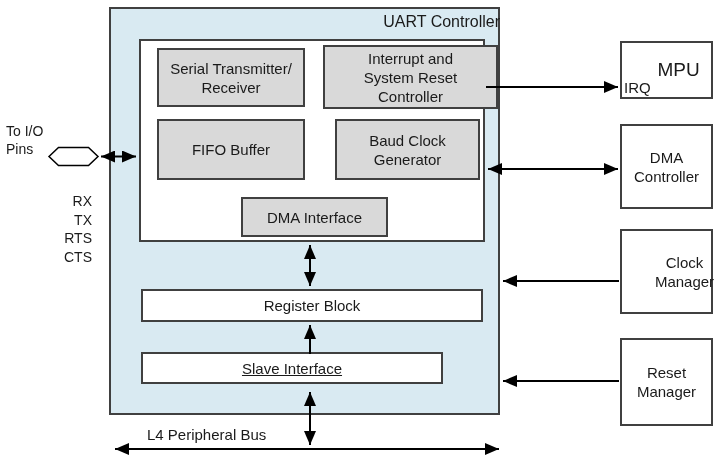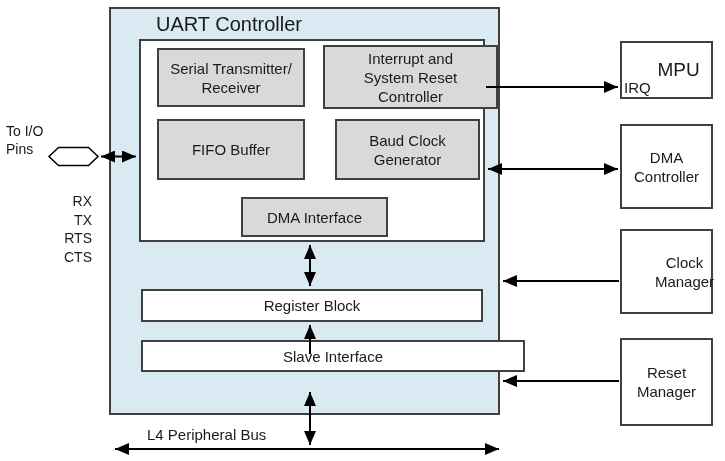--- a/index.html
+++ b/index.html
@@ -7,21 +7,21 @@
     position:relative;width:725px;height:461px;background:#ffffff;
     font-family:"Liberation Sans",sans-serif;color:#1a1a1a;overflow:hidden;
   }
   .abs{position:absolute;box-sizing:border-box;}
   .box{border:2px solid #404040;display:flex;align-items:center;justify-content:center;
        text-align:center;font-size:15px;line-height:19px;white-space:pre-line;}
   .container-box{background:#d9eaf2;}
   .white-box{background:#ffffff;}
   .gray-box{background:#d9d9d9;}
   .plain-label{font-size:15px;line-height:18px;white-space:pre-line;}
-  .title{font-size:20px;text-align:left;padding-left:47px;}
+  .title{font-size:16px;text-align:right;}
   svg.overlay{position:absolute;left:0;top:0;width:725px;height:461px;pointer-events:none;}
 </style>
 </head>
 <body>
 
 <div id="stage">
 
   <div class="abs box container-box" style="left:109px;top:7px;width:391px;height:408px;"></div>
   <div class="abs title" style="left:109px;top:13px;width:391px;">UART Controller</div>
 
@@ -31,21 +31,21 @@
 Receiver</div>
   <div class="abs box gray-box" style="left:323px;top:45px;width:175px;height:64px;">Interrupt and
 System Reset
 Controller</div>
   <div class="abs box gray-box" style="left:157px;top:119px;width:148px;height:61px;">FIFO Buffer</div>
   <div class="abs box gray-box" style="left:323px;top:119px;width:145px;height:61px;margin-left:12px;">Baud Clock
 Generator</div>
   <div class="abs box gray-box" style="left:241px;top:197px;width:147px;height:40px;">DMA Interface</div>
 
   <div class="abs box white-box" style="left:141px;top:289px;width:342px;height:33px;">Register Block</div>
-  <div class="abs box white-box" style="left:141px;top:340px;width:384px;height:32px;">Slave Interface</div>
+  <div class="abs box white-box" style="left:141px;top:352px;width:302px;height:32px;text-decoration:underline;">Slave Interface</div>
 
   <div class="abs box white-box" style="left:620px;top:41px;width:93px;height:58px;">
     <span class="abs" style="left:20px;top:17px;width:73px;text-align:center;font-size:19px;">MPU</span>
     <span class="abs" style="left:2px;top:35px;font-size:15px;">IRQ</span>
   </div>
   <div class="abs box white-box" style="left:620px;top:124px;width:93px;height:85px;">DMA
 Controller</div>
   <div class="abs box white-box" style="left:620px;top:229px;width:93px;height:85px;padding-left:36px;">Clock
 Manager</div>
   <div class="abs box white-box" style="left:620px;top:338px;width:93px;height:88px;">Reset

